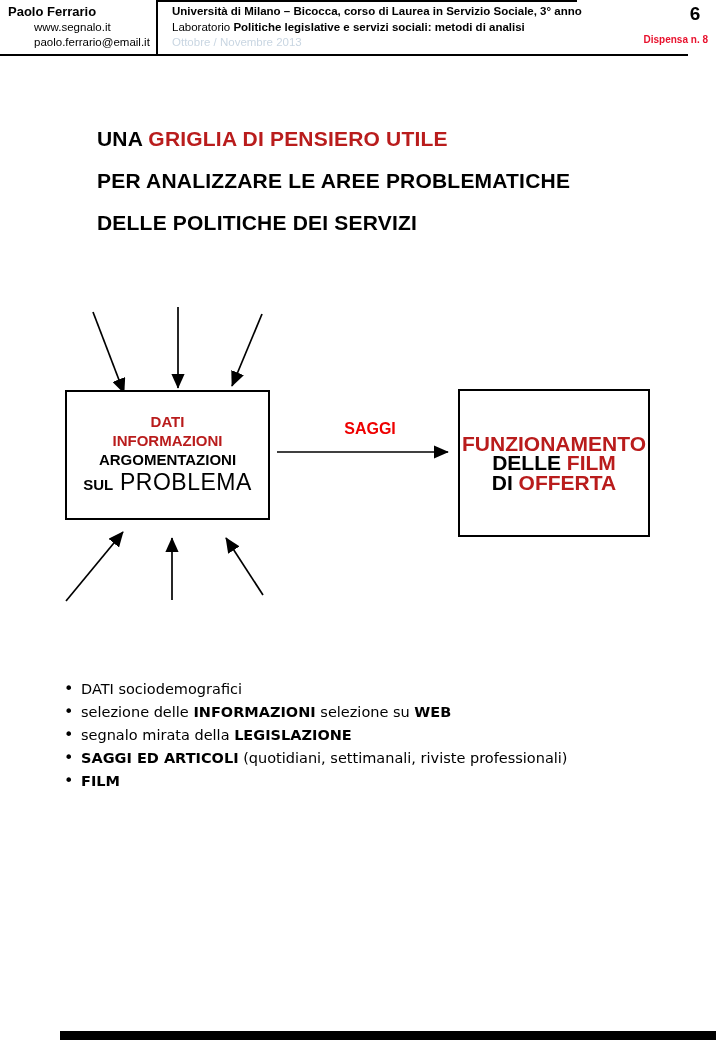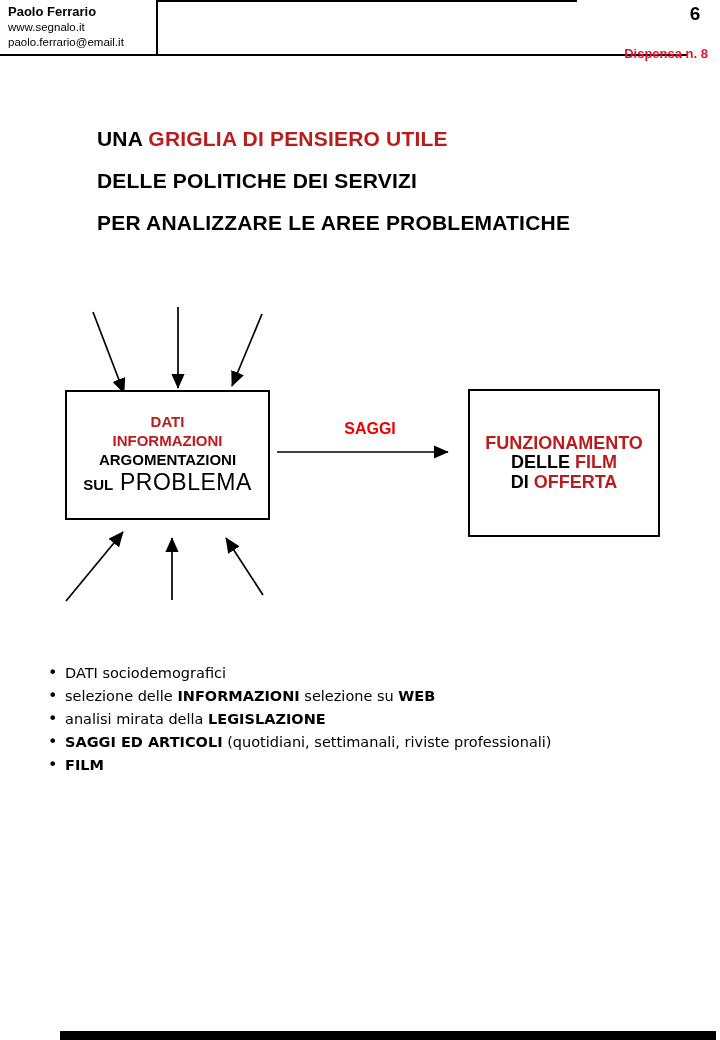--- a/index.html
+++ b/index.html
@@ -6,51 +6,51 @@
   #page{position:relative;width:716px;height:1040px;background:#ffffff;overflow:hidden;
         font-family:"Liberation Sans",sans-serif;color:#000;}
 
   
   .hdr-topline{position:absolute;top:0;left:157px;width:420px;height:2px;background:#000;}
   .hdr-divider{position:absolute;top:0;left:156px;width:2px;height:54px;background:#000;}
   .hdr-bottomline{position:absolute;top:54px;left:0;width:688px;height:2px;background:#000;}
 
   .hdr-left{position:absolute;top:4px;left:8px;width:145px;line-height:15.5px;}
   .hdr-name{font-weight:bold;font-size:13px;}
-  .hdr-sub{font-size:11.5px;}
+  .hdr-sub{font-size:11.5px;margin-left:26px;}
 
   .hdr-mid{position:absolute;top:4px;left:172px;width:500px;line-height:15.5px;font-size:11.5px;}
   .hdr-mid .l1{font-weight:bold;}
   .hdr-mid .bold{font-weight:bold;}
   .hdr-date{color:#c9d6e2;}
 
   .page-num{position:absolute;top:3px;left:678px;width:34px;text-align:center;
             font-size:19px;font-weight:bold;}
-  .dispensa{position:absolute;top:34px;right:8px;font-size:13px;font-weight:bold;color:#e8112d;margin-top:12px;}
+  .dispensa{position:absolute;top:34px;right:8px;font-size:10px;font-weight:bold;color:#e8112d;}
 
   
   .title{position:absolute;top:118px;left:97px;width:560px;
          font-size:21px;font-weight:bold;line-height:42px;letter-spacing:.2px;}
   .red{color:#b91c1c;}
 
   
   .dia-svg{position:absolute;top:0;left:0;width:720px;height:1040px;}
   .box{position:absolute;border:2px solid #000;background:#fff;
        display:flex;flex-direction:column;justify-content:center;align-items:center;
        text-align:center;font-weight:bold;}
   .box-left{left:65px;top:390px;width:201px;height:126px;font-size:15px;line-height:19px;}
-  .box-right{left:458px;top:389px;width:188px;height:144px;font-size:18px;line-height:19.5px;margin-left:10px;}
+  .box-right{left:458px;top:389px;width:188px;height:144px;font-size:21px;line-height:19.5px;}
   .sul{font-size:15px;font-weight:bold;}
   .problema{font-size:23px;font-weight:normal;letter-spacing:.5px;}
   .line4{line-height:27px;text-align:center;}
   .regole{position:absolute;left:290px;top:420px;width:160px;text-align:center;
           font-size:16px;font-weight:bold;color:#ee0000;}
 
   
-  .bullets{position:absolute;top:662px;left:48px;width:640px;margin:0;padding:0;
+  .bullets{position:absolute;top:662px;left:48px;width:640px;margin:16px;padding:0;
            list-style:none;font-family:"DejaVu Sans",sans-serif;font-size:14.5px;line-height:23px;}
   .bullets li{position:relative;padding-left:17px;}
   .bullets li::before{content:"\2022";position:absolute;left:0;top:-1px;font-size:16px;}
   .bullets .b{font-weight:bold;}
 
   
   .bottom-bar{position:absolute;top:1031px;left:60px;width:660px;height:9px;background:#000;}
 </style>
 </head>
 <body>
@@ -60,28 +60,33 @@
   <div class="hdr-topline"></div>
   <div class="hdr-divider"></div>
   <div class="hdr-bottomline"></div>
 
   <div class="hdr-left">
     <div class="hdr-name">Paolo Ferrario</div>
     <div class="hdr-sub">www.segnalo.it</div>
     <div class="hdr-sub">paolo.ferrario@email.it</div>
   </div>
 
+  <div class="hdr-mid">
+    <div class="l1">Università di Milano – Bicocca, corso di  Laurea in Servizio Sociale, 3° anno</div>
+    <div><span>Laboratorio </span><span class="bold">Politiche legislative e servizi sociali: metodi di analisi</span></div>
+    <div class="hdr-date">Ottobre / Novembre 2013</div>
+  </div>
 
   <div class="page-num">6</div>
   <div class="dispensa">Dispensa n. 8</div>
 
   <div class="title">
     <div><span>UNA </span><span class="red">GRIGLIA DI PENSIERO UTILE</span></div>
+    <div>PER ANALIZZARE LE AREE PROBLEMATICHE</div>
     <div>DELLE POLITICHE DEI SERVIZI</div>
-    <div>PER ANALIZZARE LE AREE PROBLEMATICHE</div>
   </div>
 
   <svg class="dia-svg" viewBox="0 0 720 1040">
     <defs>
       <marker id="ah" markerWidth="10" markerHeight="8" refX="8.5" refY="4" orient="auto">
         <path d="M0,0 L9,4 L0,8 z" fill="#000"></path>
       </marker>
     </defs>
     <g stroke="#000" stroke-width="1.7" marker-end="url(#ah)">
       <line x1="93" y1="312" x2="124" y2="393"></line>
@@ -107,19 +112,19 @@
 
   <div class="box box-right">
     <div class="red">FUNZIONAMENTO</div>
     <div><span>DELLE </span><span class="red"> FILM</span></div>
     <div><span>DI </span><span class="red">OFFERTA</span></div>
   </div>
 
   <ul class="bullets">
       <li><span> DATI sociodemografici</span></li>
       <li><span>selezione delle </span><span class="b">INFORMAZIONI</span><span> selezione su </span><span class="b">WEB</span></li>
-      <li><span>analisi mirata della </span><span class="b">LEGISLAZIONE</span></li>
+      <li><span>segnalo mirata della </span><span class="b">LEGISLAZIONE</span></li>
       <li><span class="b">SAGGI ED ARTICOLI</span><span> (quotidiani, settimanali, riviste professionali)</span></li>
       <li><span class="b">FILM</span></li>
     </ul>
 
   <div class="bottom-bar"></div>
 </div>
 
 </body></html>

